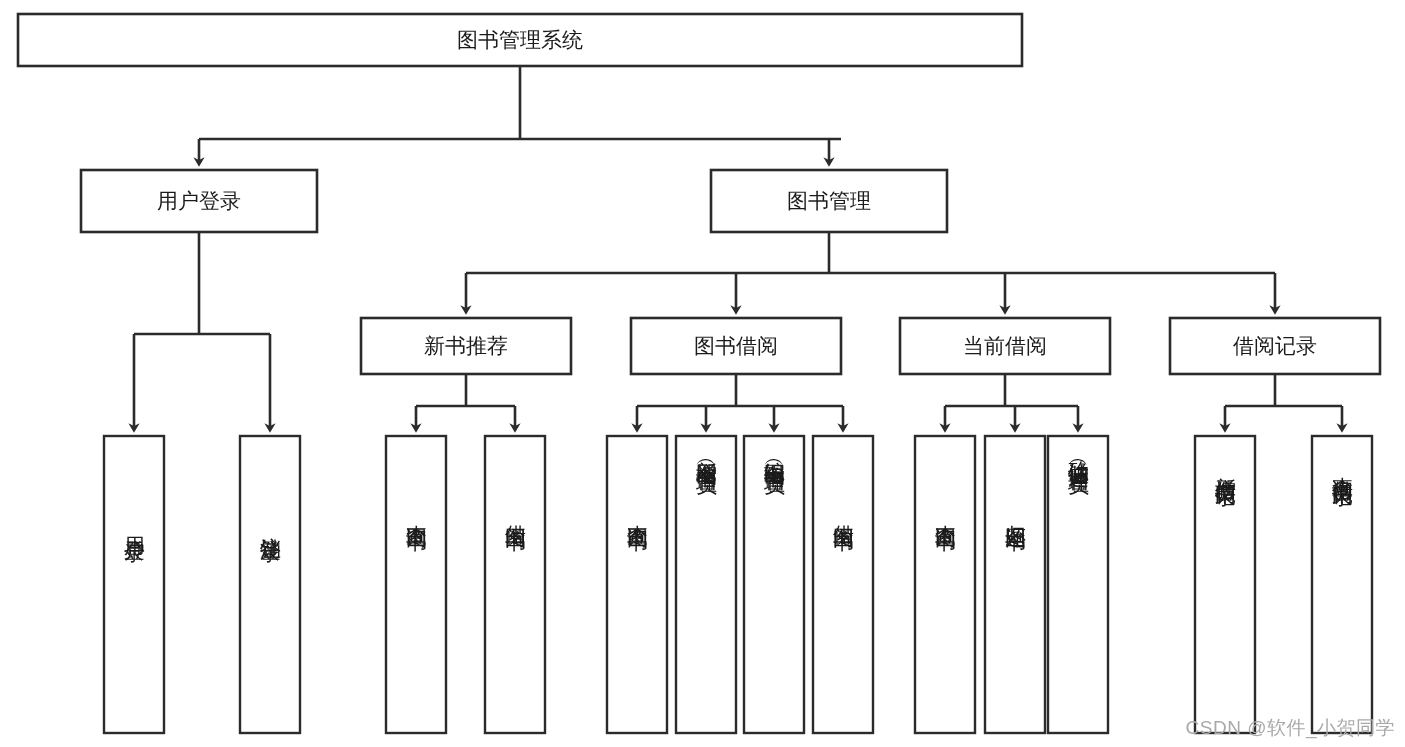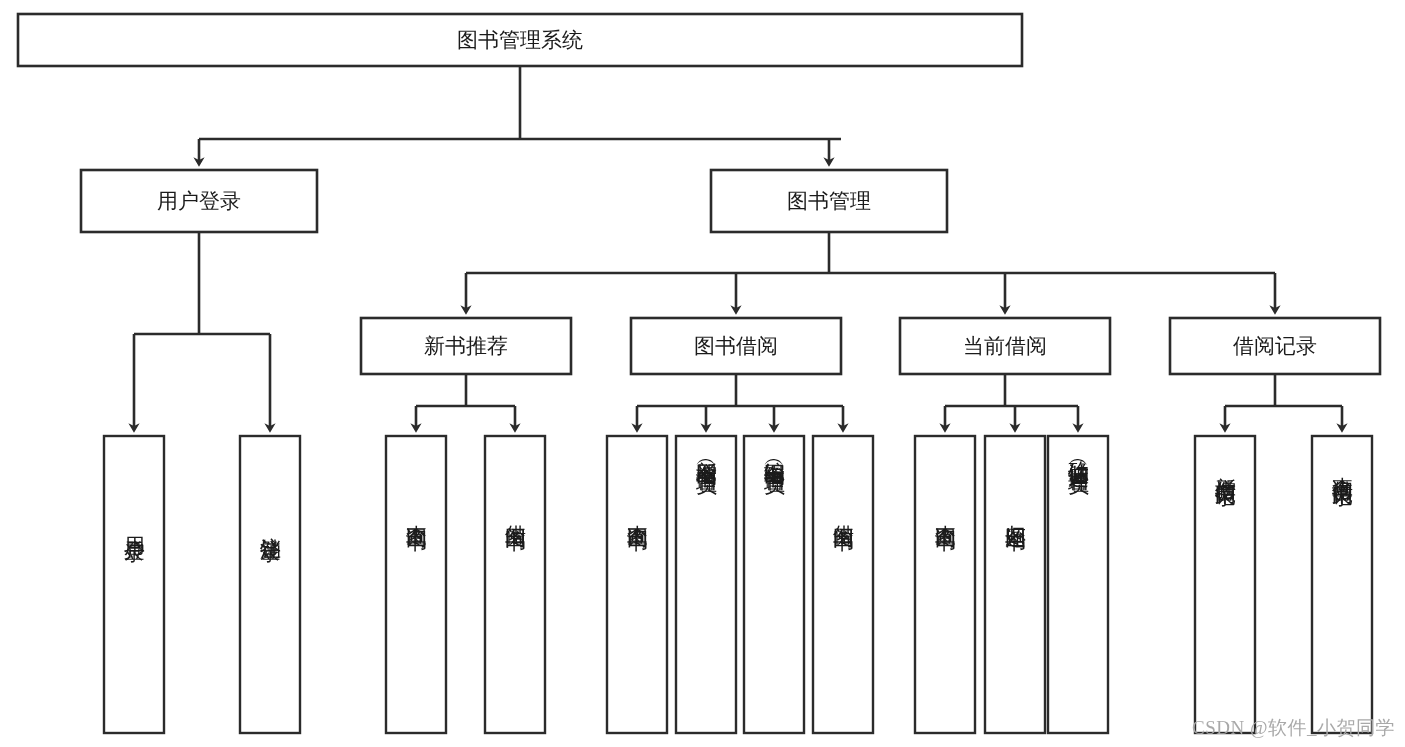--- a/index.html
+++ b/index.html
@@ -63,21 +63,21 @@
     font-size: 21px;
     line-height: 1.18;
     letter-spacing: 2px;
     color: #1b1b1b;
     white-space: nowrap;
   }
   .watermark {
     position: absolute;
     right: 10px;
     bottom: 6px;
-    font-family: Liberation Serif, serif;
+    font-family: Liberation Sans, sans-serif;
     font-size: 19px;
     color: #a9a9a9;
     letter-spacing: 0.5px;
     white-space: nowrap;
   }
 </style>
 </head>
 <body>
 
 <div id="diagram-root">

